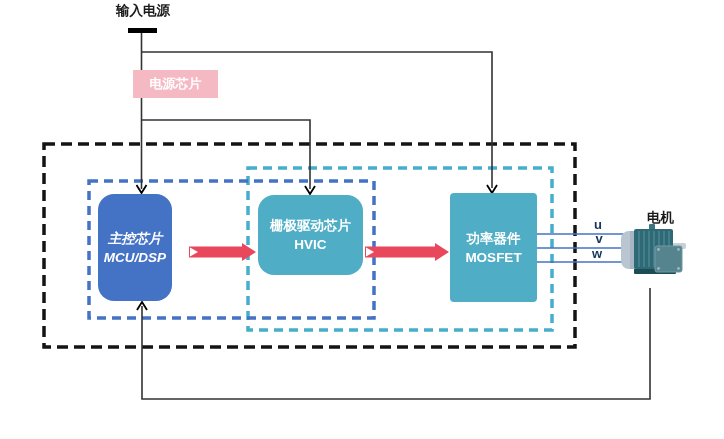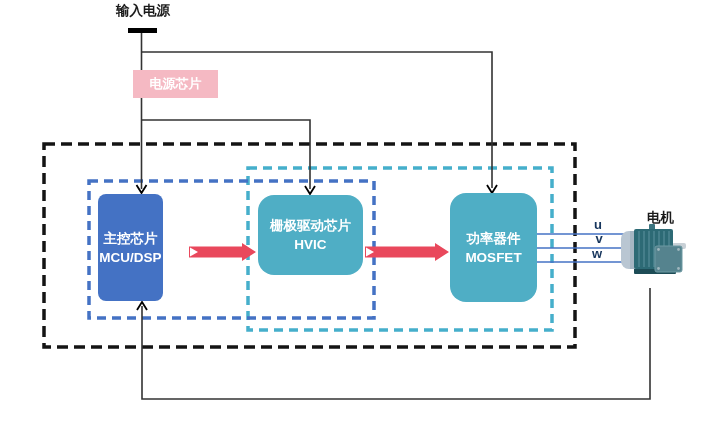--- a/index.html
+++ b/index.html
@@ -9,23 +9,23 @@
   }
   svg.layer{position:absolute;left:0;top:0;width:724px;height:439px;}
   .lbl{position:absolute;font-weight:bold;color:#1a1a1a;font-size:13.5px;white-space:nowrap;}
   .box{
     position:absolute;color:#ffffff;font-weight:bold;text-align:center;
     display:flex;flex-direction:column;align-items:center;justify-content:center;
     font-size:13.5px;line-height:19px;white-space:nowrap;
   }
   .box.flat{line-height:28px;display:block;margin-left:32px;}
   .power-chip{left:101px;top:70px;width:85px;height:28px;background:var(--pink);font-size:13px;}
-  .mcu{left:98px;top:194px;width:65px;height:107px;background:var(--mcu_blue);border-radius:8px;}
+  .mcu{left:98px;top:194px;width:74px;height:107px;background:var(--mcu_blue);border-radius:16px;font-style:italic;}
   .hvic{left:258px;top:195px;width:105px;height:80px;background:var(--teal);border-radius:16px;}
-  .mosfet{left:450px;top:193px;width:87px;height:109px;background:var(--teal);border-radius:16px;}
+  .mosfet{left:450px;top:193px;width:87px;height:109px;background:var(--teal);border-radius:4px;}
   .sensor{left:352px;top:374px;width:75px;height:48px;background:var(--gold);border-radius:10px;font-size:12.5px;line-height:17px;}
   .input-power{left:116px;top:2px;}
   .motor-label{left:634px;top:209px;width:40px;text-align:right;}
   .phase{position:absolute;font-weight:bold;color:var(--phase_text);font-size:13px;width:16px;text-align:center;}
   .phase-u{left:590px;top:217px;}
   .phase-v{left:591px;top:231px;}
   .phase-w{left:589px;top:246px;}
 </style>
 </head>
 <body>

